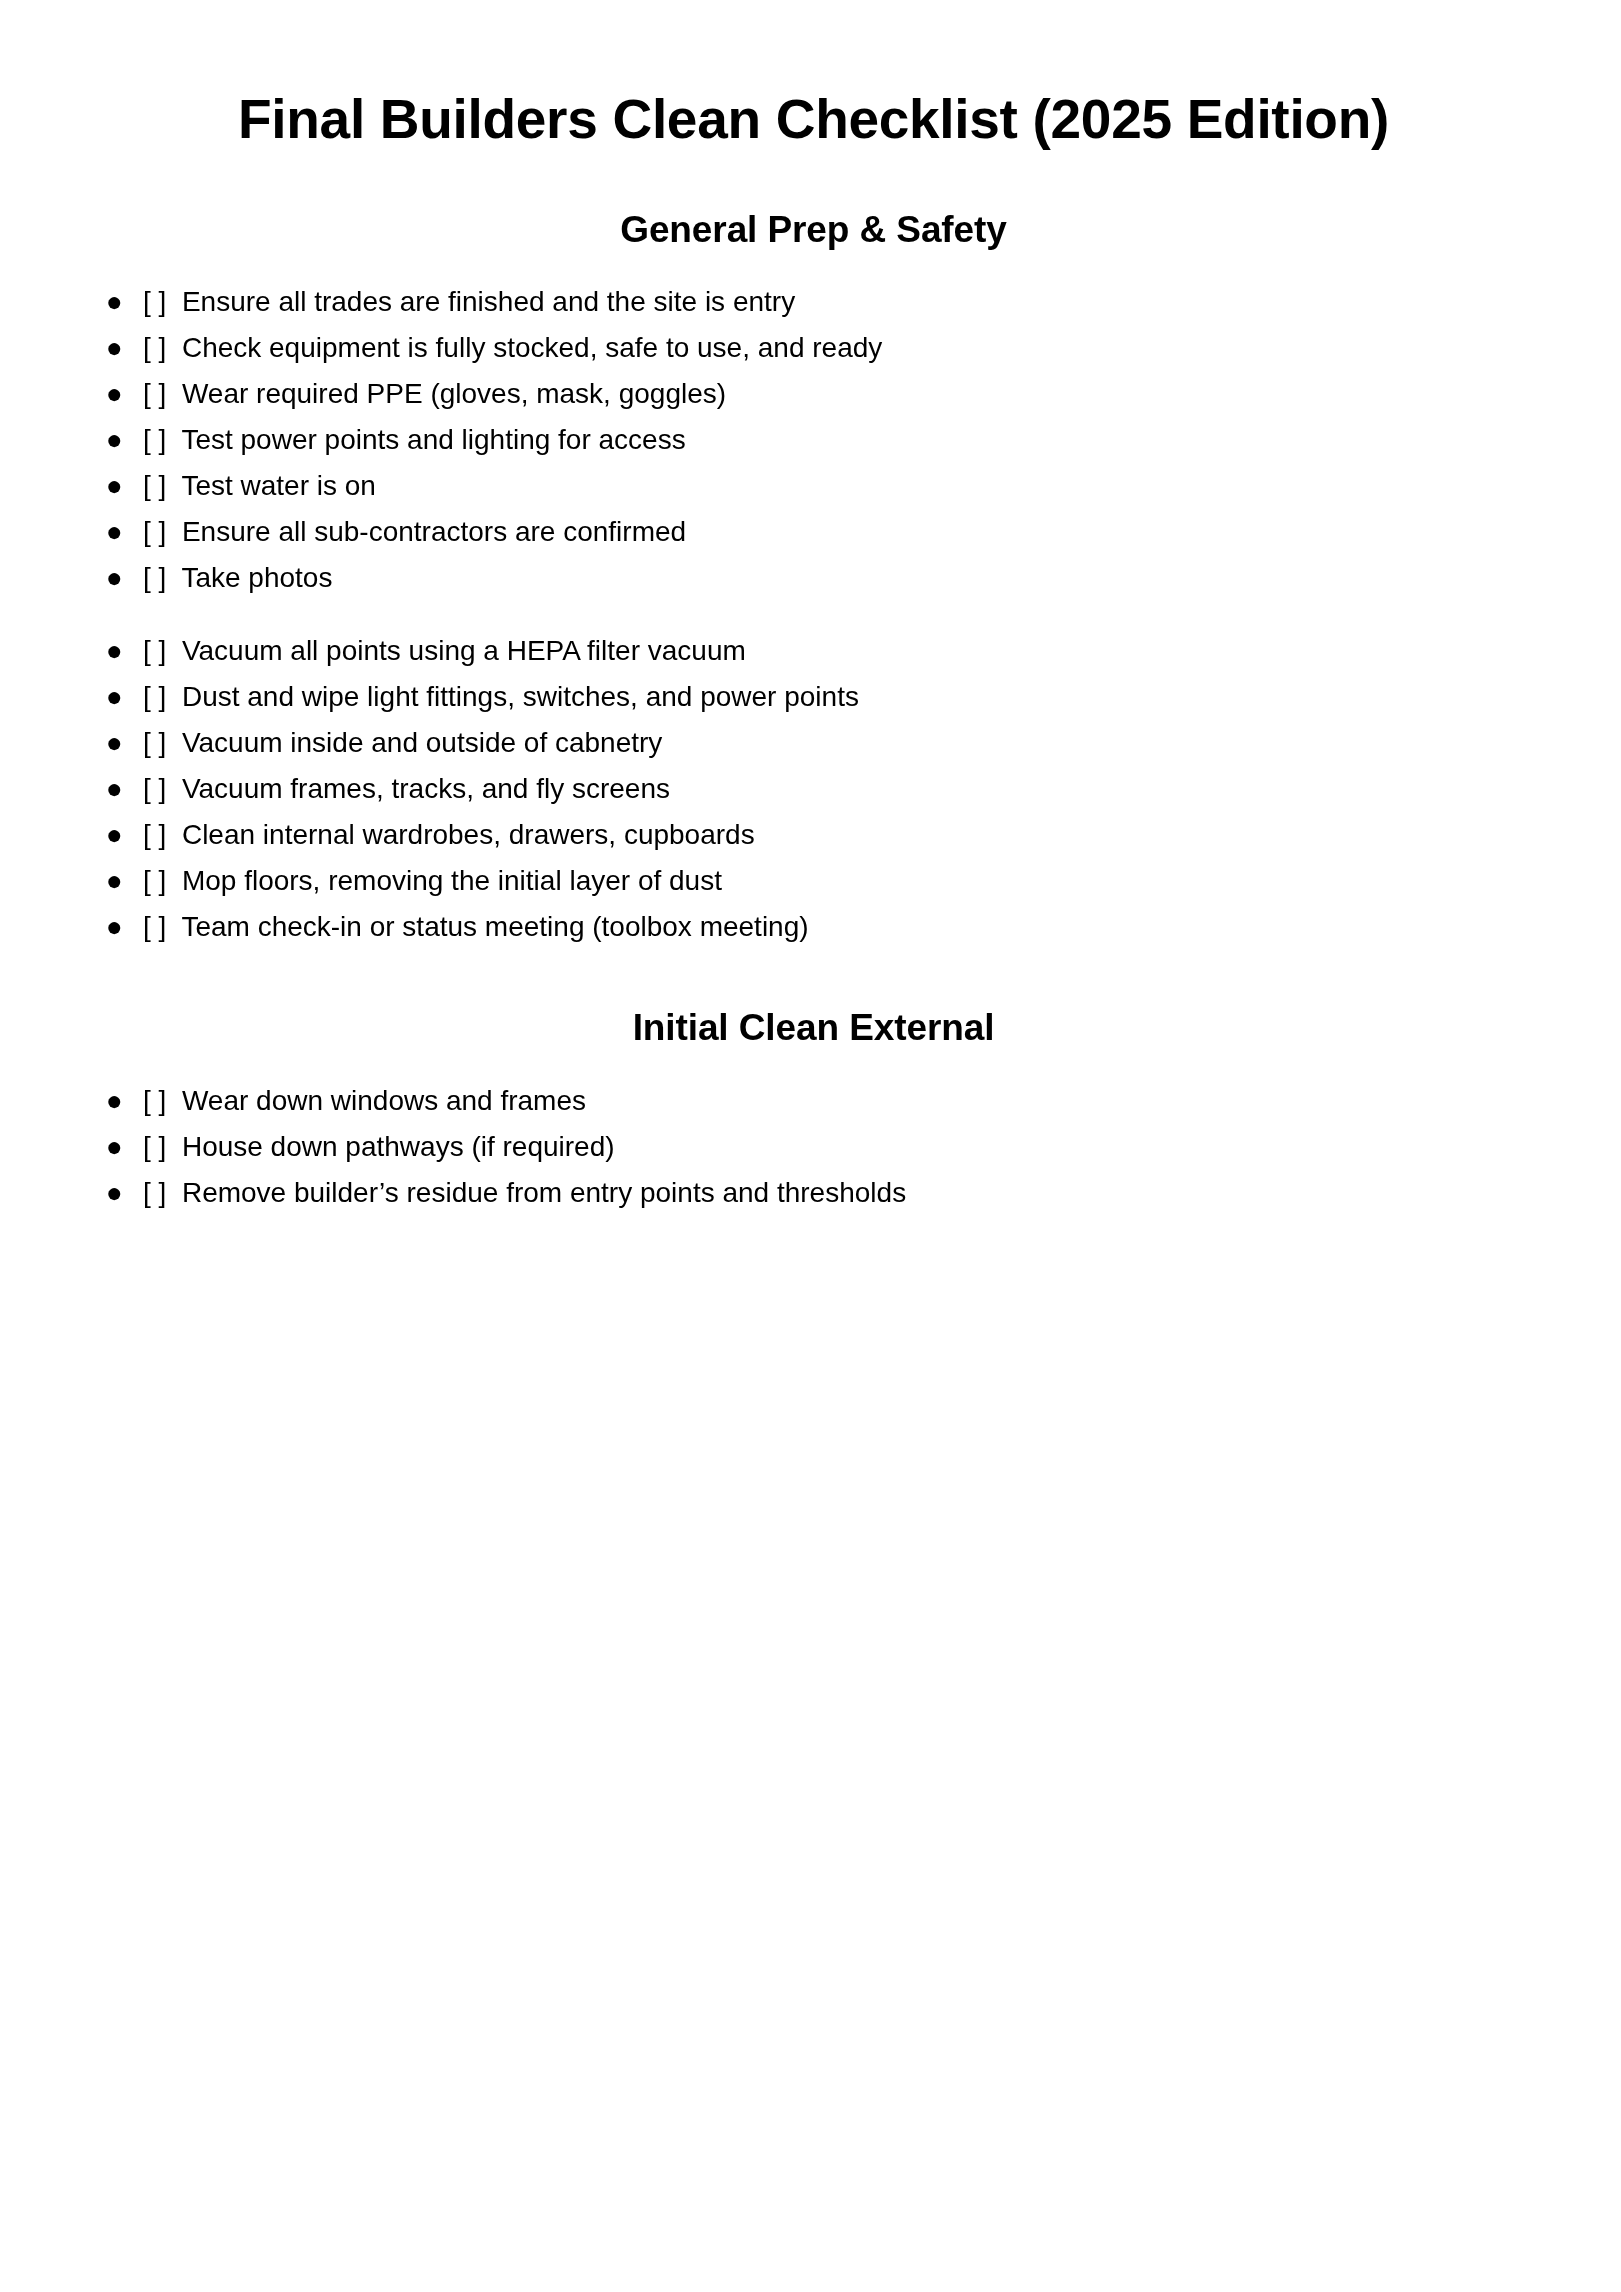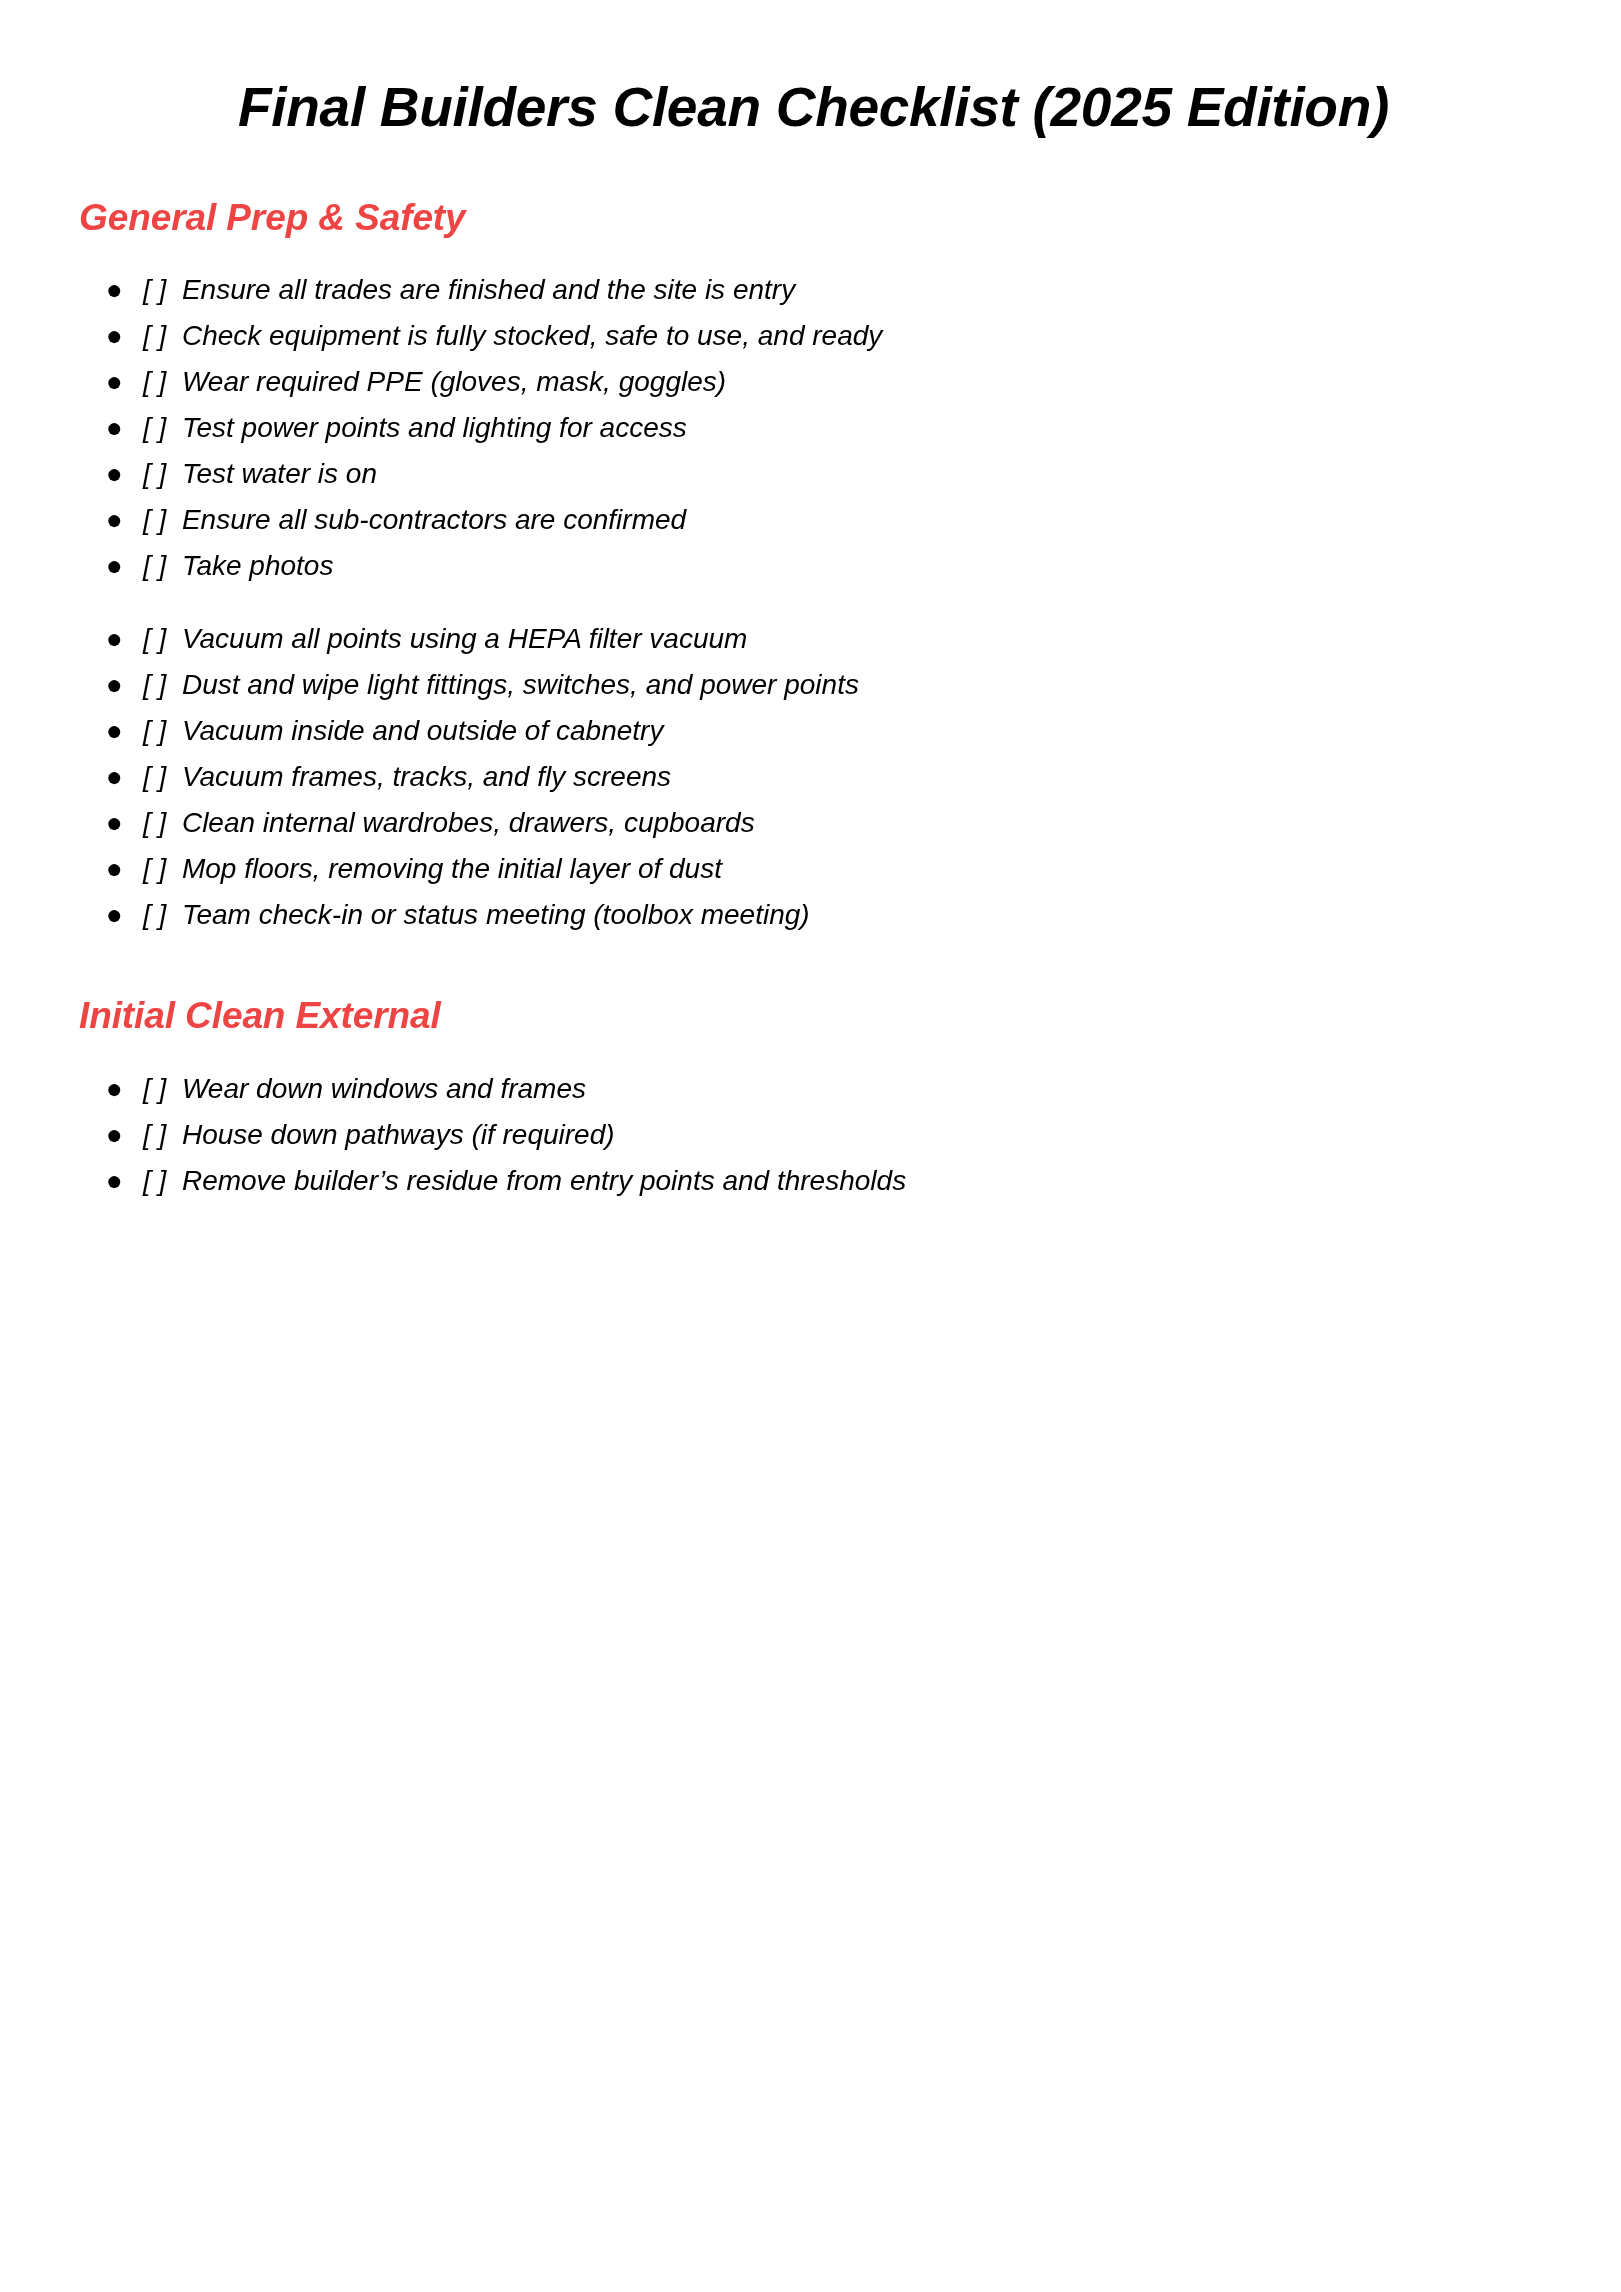--- a/index.html
+++ b/index.html
@@ -22,23 +22,22 @@
     width: 1622px;
     height: 2293px;
     box-sizing: border-box;
     padding: 0;
     background: #ffffff;
   }
 
   .doc-body {
     position: absolute;
     left: 79px;
-    top: 4px;
+    top: 16px;
     width: 1469px;
-    font-style: italic;
   }
 
   .doc-title {
     margin: 0;
     padding: 0;
     font-size: 55px;
     line-height: 1.2;
     font-weight: bold;
     text-align: center;
     letter-spacing: -0.3px;
@@ -51,21 +50,22 @@
     padding: 0;
   }
 
   .section-heading {
     margin: 0;
     padding: 0;
     font-size: 37px;
     line-height: 1.2;
     font-weight: bold;
     letter-spacing: -0.1px;
-    color: #ef4444;
+    color: #000000;
+    text-align: center;
   }
 
   .section:nth-of-type(1) .section-heading { padding-top: 56px; }
   .section:nth-of-type(2) .section-heading { padding-top: 56px; }
   .section:nth-of-type(3) .section-heading { padding-top: 56px; }
 
   .checklist {
     list-style: none;
     margin: 0;
     padding: 0;

